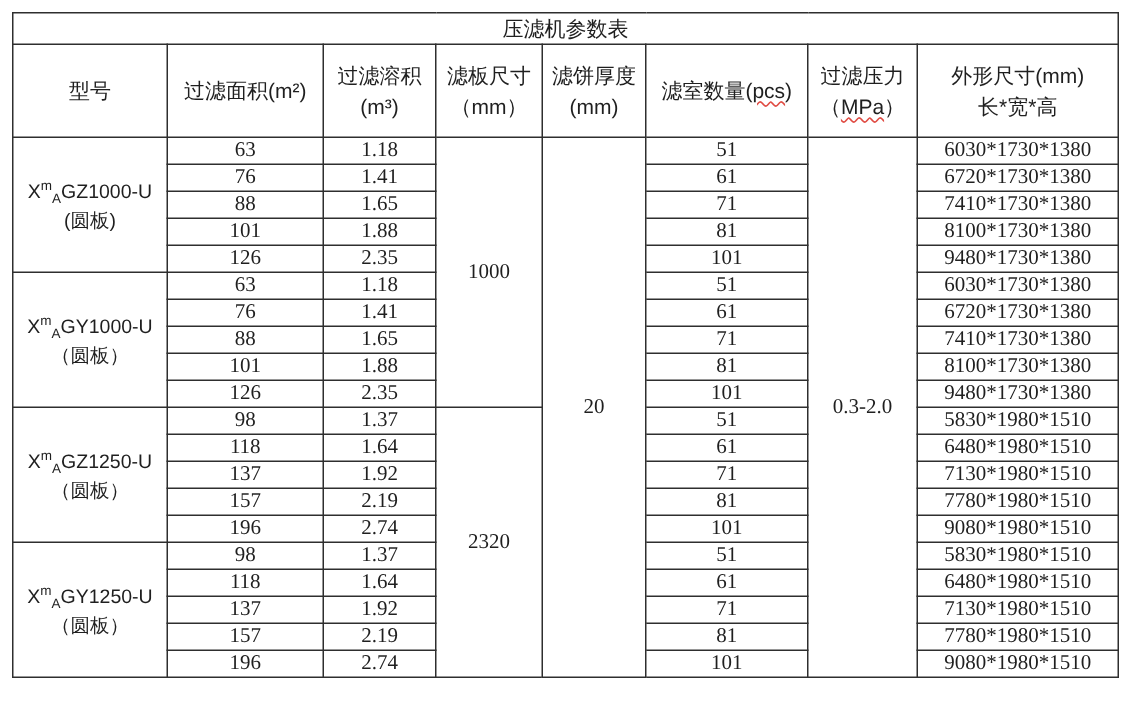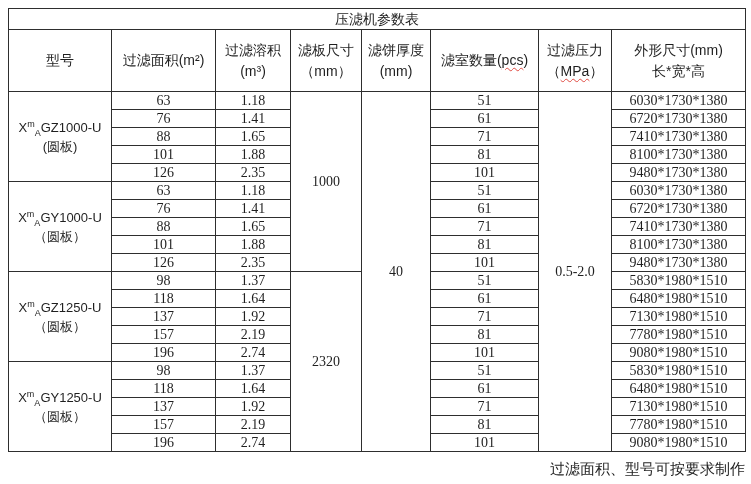--- a/index.html
+++ b/index.html
@@ -97,23 +97,23 @@
           <th>过滤压力<br>（<span class="wavy">MPa</span>）</th>
           <th>外形尺寸(mm)<br>长*宽*高</th>
         </tr>
     </thead>
     <tbody>
         <tr class="data-row">
           <td class="model" rowspan="5">X<span class="sup">m</span><span class="sub">A</span>GZ1000-U<br>(圆板)</td>
           <td class="num">63</td>
           <td class="num">1.18</td>
           <td class="num" rowspan="10">1000</td>
-          <td class="num" rowspan="20">40</td>
-          <td class="num">51</td>
-          <td class="num" rowspan="20">0.5-2.0</td>
+          <td class="num" rowspan="20">20</td>
+          <td class="num">51</td>
+          <td class="num" rowspan="20">0.3-2.0</td>
           <td class="num">6030*1730*1380</td>
         </tr>
         <tr class="data-row">
           <td class="num">76</td>
           <td class="num">1.41</td>
           <td class="num">61</td>
           <td class="num">6720*1730*1380</td>
         </tr>
         <tr class="data-row">
           <td class="num">88</td>
@@ -222,14 +222,13 @@
           <td class="num">7780*1980*1510</td>
         </tr>
         <tr class="data-row">
           <td class="num">196</td>
           <td class="num">2.74</td>
           <td class="num">101</td>
           <td class="num">9080*1980*1510</td>
         </tr>
       </tbody>
   </table>
-  <div id="footnote">过滤面积、型号可按要求制作</div>
 </div>
 
 </body></html>

